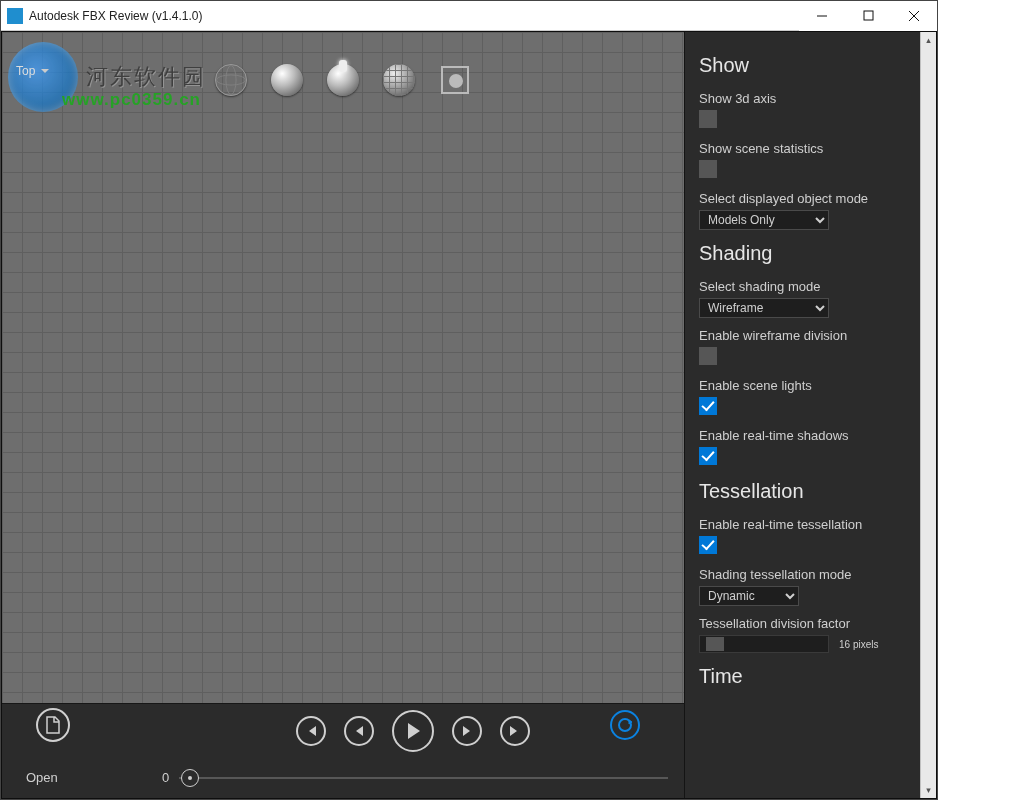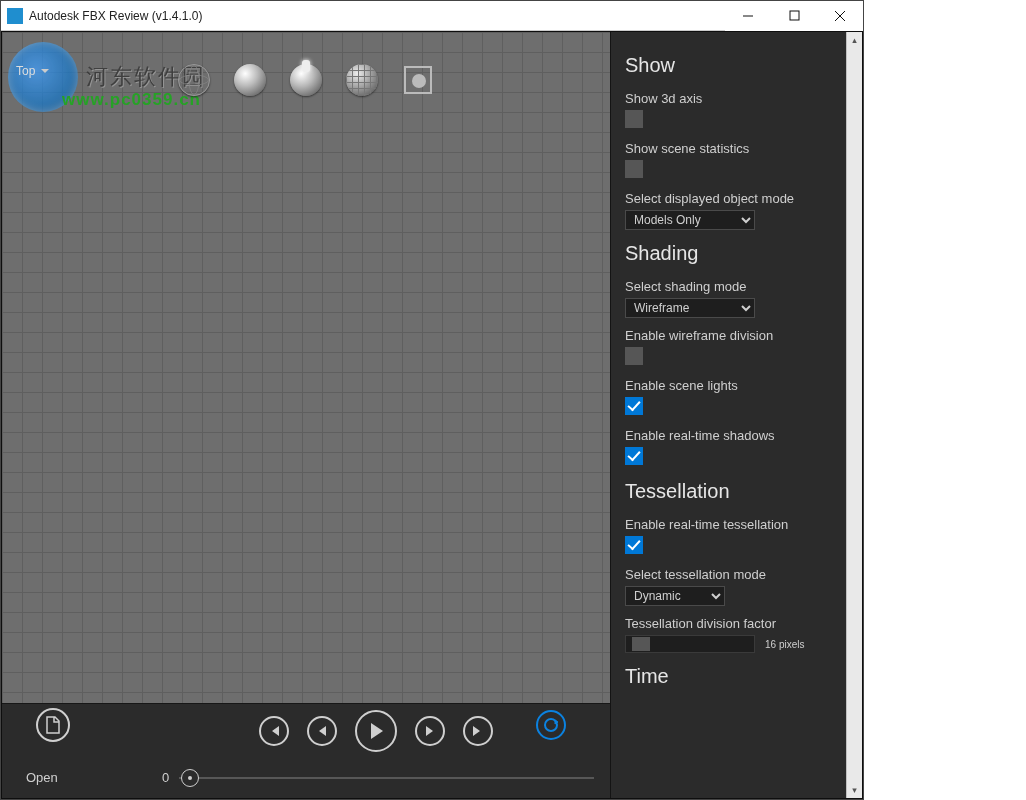--- a/index.html
+++ b/index.html
@@ -1,18 +1,18 @@
 <!DOCTYPE html>
 <html><head>
 <meta charset="utf-8">
 <style>
 * { box-sizing: border-box; margin: 0; padding: 0; font-family: "Segoe UI", Arial, sans-serif; }
 body { width: 1026px; height: 800px; overflow: hidden; background: #fff; }
 
-.window { width: 864px; height: 800px; display: flex; flex-direction: column; border: 1px solid #444; }
+.window { width: 938px; height: 800px; display: flex; flex-direction: column; border: 1px solid #444; }
 .titlebar { height: 30px; background: #fff; display: flex; align-items: center; padding: 0 0 0 6px; border-bottom: 1px solid #ccc; }
 .titlebar .appicon { width: 16px; height: 16px; background: #1f8ecf; margin-right: 6px; }
 .titlebar .title { font-size: 12px; color: #222; flex: 1; }
 .winbtns { display: flex; }
 .winbtn { width: 46px; height: 30px; display: flex; align-items: center; justify-content: center; font-size: 14px; background: #fff; }
 .winbtn svg { stroke: #111; stroke-width: 1; fill: none; }
 
 .client { flex: 1; display: flex; background: #2b2b2b; position: relative; overflow: hidden; border: 1px solid #0e0e0e; }
 
 .content { flex: 1; display: flex; flex-direction: column; position: relative; }
@@ -232,21 +232,21 @@
         <div class="opt-label">Enable real-time shadows</div>
         <span class="chk on"></span>
       </div>
 
       <div class="sec-title">Tessellation</div>
       <div class="opt">
         <div class="opt-label">Enable real-time tessellation</div>
         <span class="chk on"></span>
       </div>
       <div class="opt">
-        <div class="opt-label">Select tessellation mode</div>
+        <div class="opt-label">Shading tessellation mode</div>
         <select class="sel" style="width:100px"><option>Dynamic</option></select>
       </div>
       <div class="opt">
         <div class="opt-label">Tessellation division factor</div>
         <div class="slider-row">
           <div class="slider-track">
             <div class="slider-thumb"></div>
           </div>
           <div class="slider-val">16 pixels</div>
         </div>

